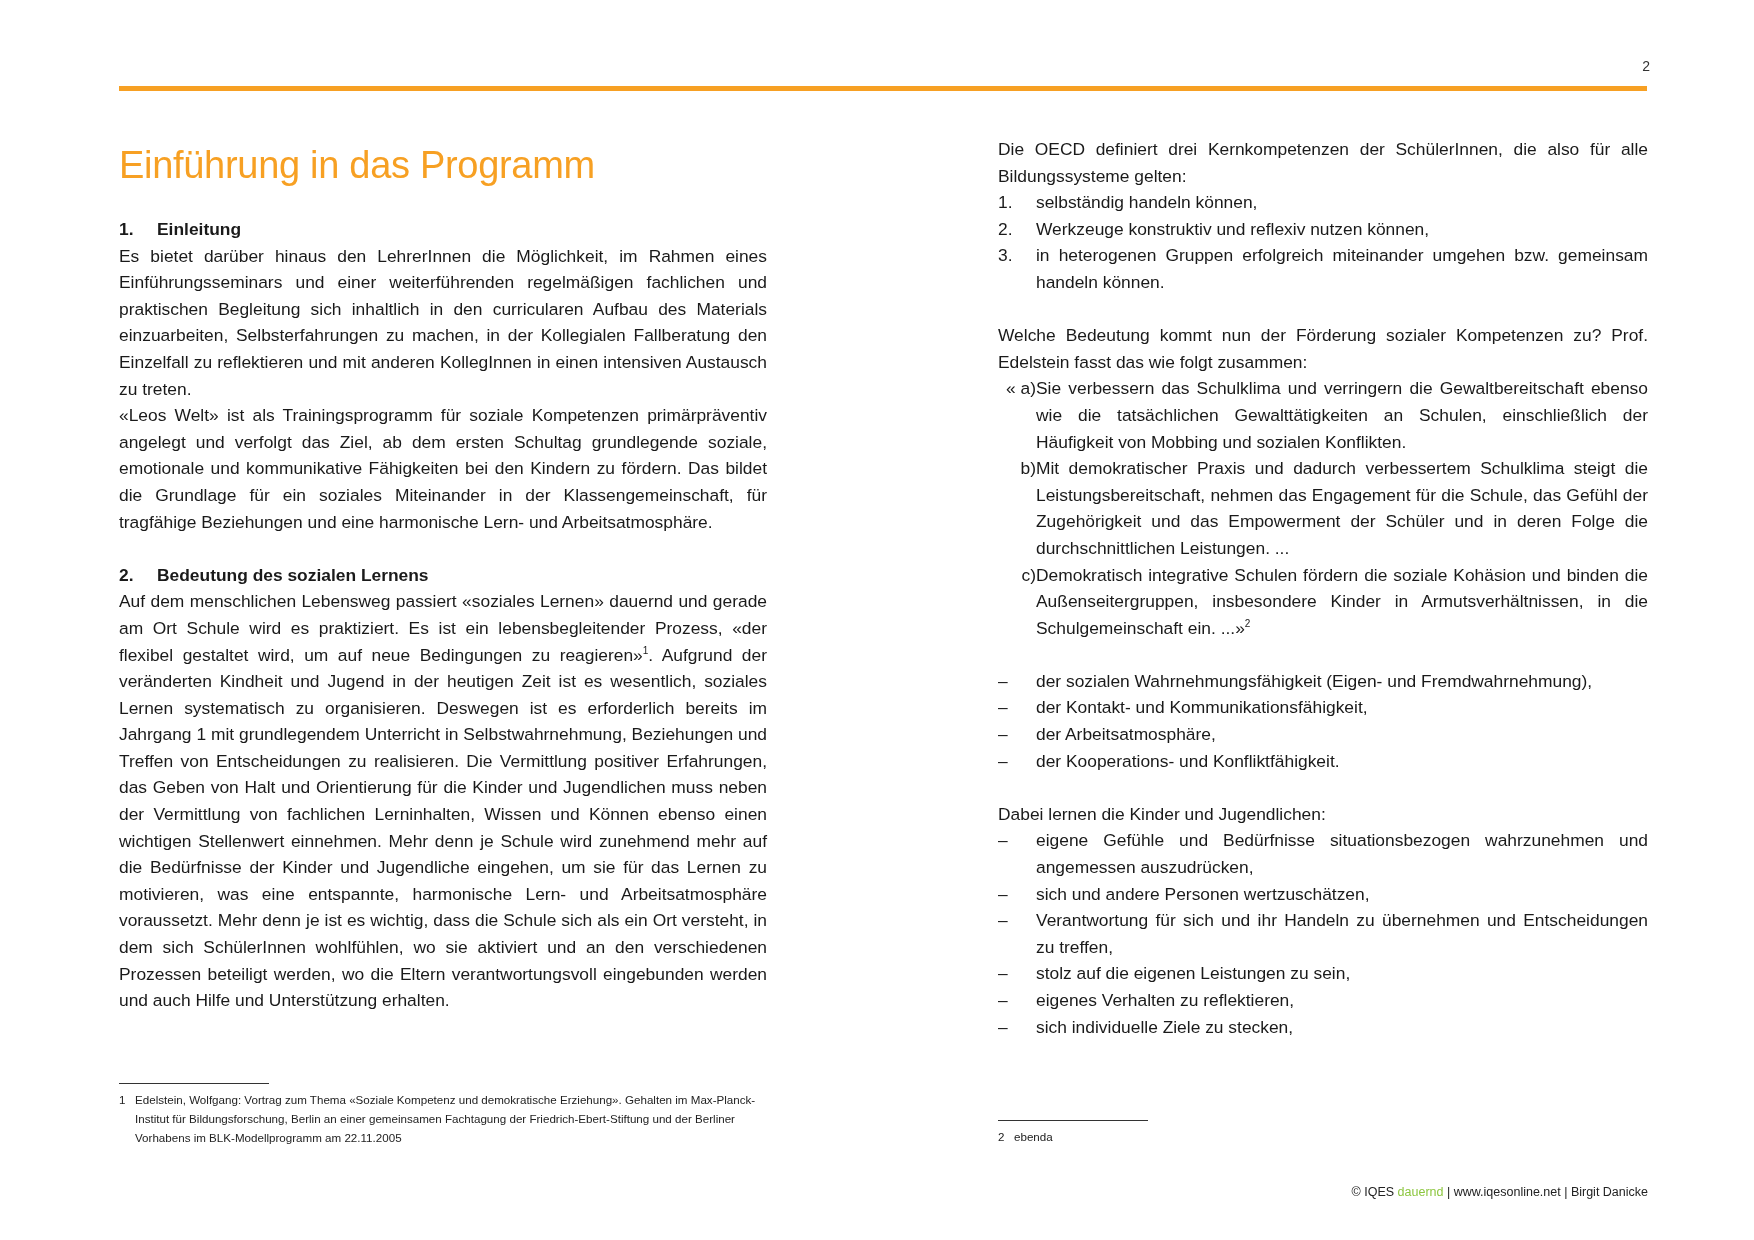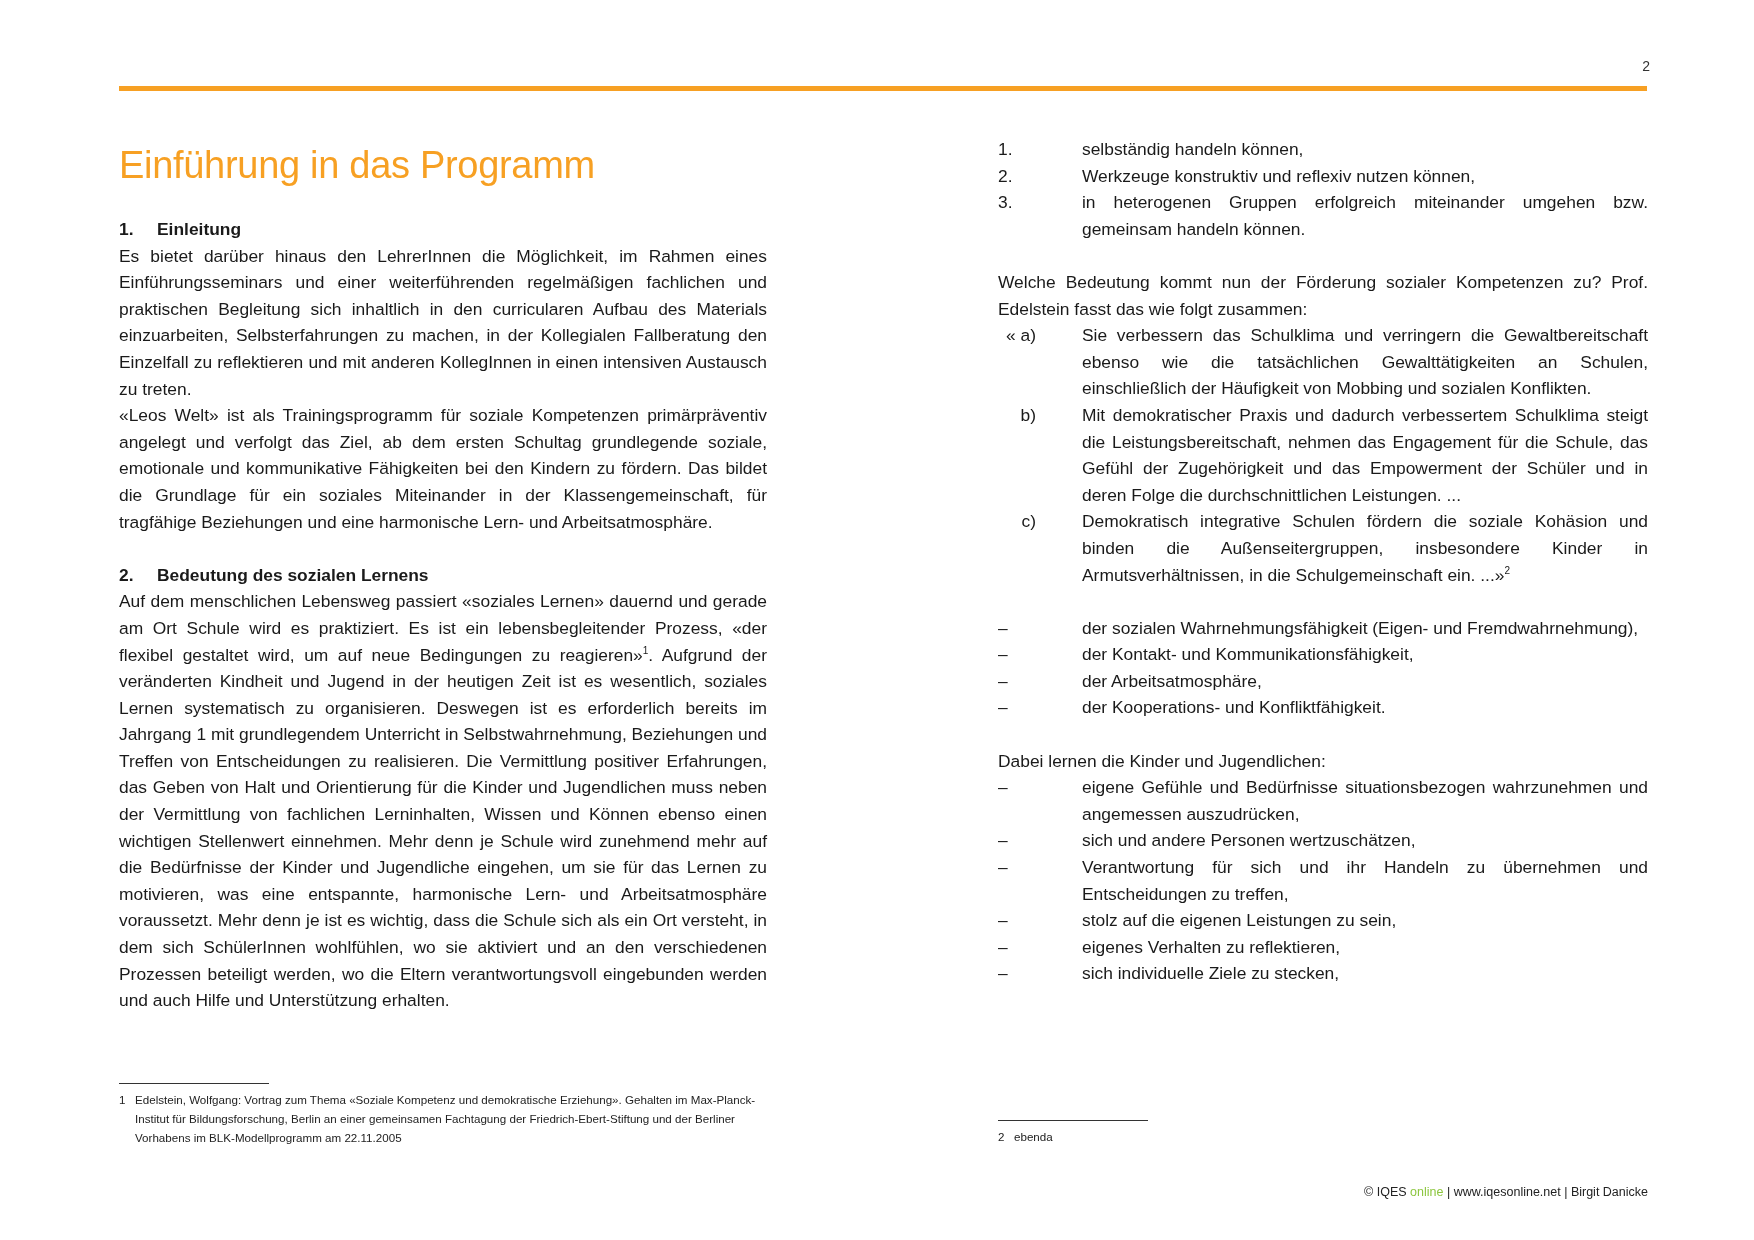--- a/index.html
+++ b/index.html
@@ -12,21 +12,21 @@
   .col-left { left:119px; width:648px; }
   .col-right { left:998px; width:650px; }
   .title { position:absolute; top:144px; left:119px; font-size:38px; color:#f7a023; font-weight:normal; margin:0; letter-spacing:-0.3px; }
   .txt { font-size:17.4px; line-height:26.6px; margin:0; }
   .justify { text-align:justify; }
   .h { font-weight:bold; display:flex; font-size:17.4px; line-height:26.6px; margin:0; }
   .h .num { width:38px; display:inline-block; }
   .list { list-style:none; margin:0; padding:0; }
   .list li { display:flex; font-size:17.4px; line-height:26.6px; }
   .list li .m { width:38px; flex:0 0 38px; }
-  .list li .t { flex:1;margin-left:46px; }
+  .list li .t { flex:1; }
   .quote li .m { width:38px; flex:0 0 38px; text-align:right; padding-right:0; }
   .gap { height:26.6px; }
   .fn-rule { width:150px; height:1px; background:#333; margin-bottom:6px; }
   .fn { font-size:11.6px; line-height:19px; color:#222; display:flex; }
   .fn .n { width:16px; flex:0 0 16px; }
   sup { font-size:10px; line-height:0; }
   .footer { position:absolute; top:1185px; right:106px; font-size:12.5px; color:#222; }
   .footer .green { color:#8cc63f; }
 </style>
 </head>
@@ -57,20 +57,21 @@
     <div class="fn-rule"></div>
     <div class="fn">
       <span class="n">1</span>
       <span>Edelstein, Wolfgang: Vortrag zum Thema «Soziale Kompetenz und demokratische Erziehung». Gehalten im Max-Planck-Institut für Bildungsforschung, Berlin an einer gemeinsamen Fachtagung der Friedrich-Ebert-Stiftung und der Berliner Vorhabens im BLK-Modellprogramm am 22.11.2005</span>
     </div>
   </div>
 </div>
 
 <div class="col col-right">
   <div style="position:absolute; top:136px; width:650px;">
+    <p class="txt justify">Die OECD definiert drei Kernkompetenzen der SchülerInnen, die also für alle Bildungssysteme gelten:</p>
     <ul class="list" id="oecd-list">
         <li>
           <span class="m">1.</span>
           <span class="t" style="text-align: justify;"><span>selbständig handeln können,</span></span>
         </li>
         <li>
           <span class="m">2.</span>
           <span class="t" style="text-align: justify;"><span>Werkzeuge konstruktiv und reflexiv nutzen können,</span></span>
         </li>
         <li>
@@ -147,14 +148,14 @@
     <div class="fn-rule"></div>
     <div class="fn">
       <span class="n">2</span>
       <span>ebenda</span>
     </div>
   </div>
 </div>
 
 <div class="footer">
   <span>© IQES</span>
-  <span class="green">online</span><span> | www.iqesonline.net | Birgit Danicke</span>
+  <span class="green">dauernd</span><span> | www.iqesonline.net | Birgit Danicke</span>
 </div>
 
 </body></html>

